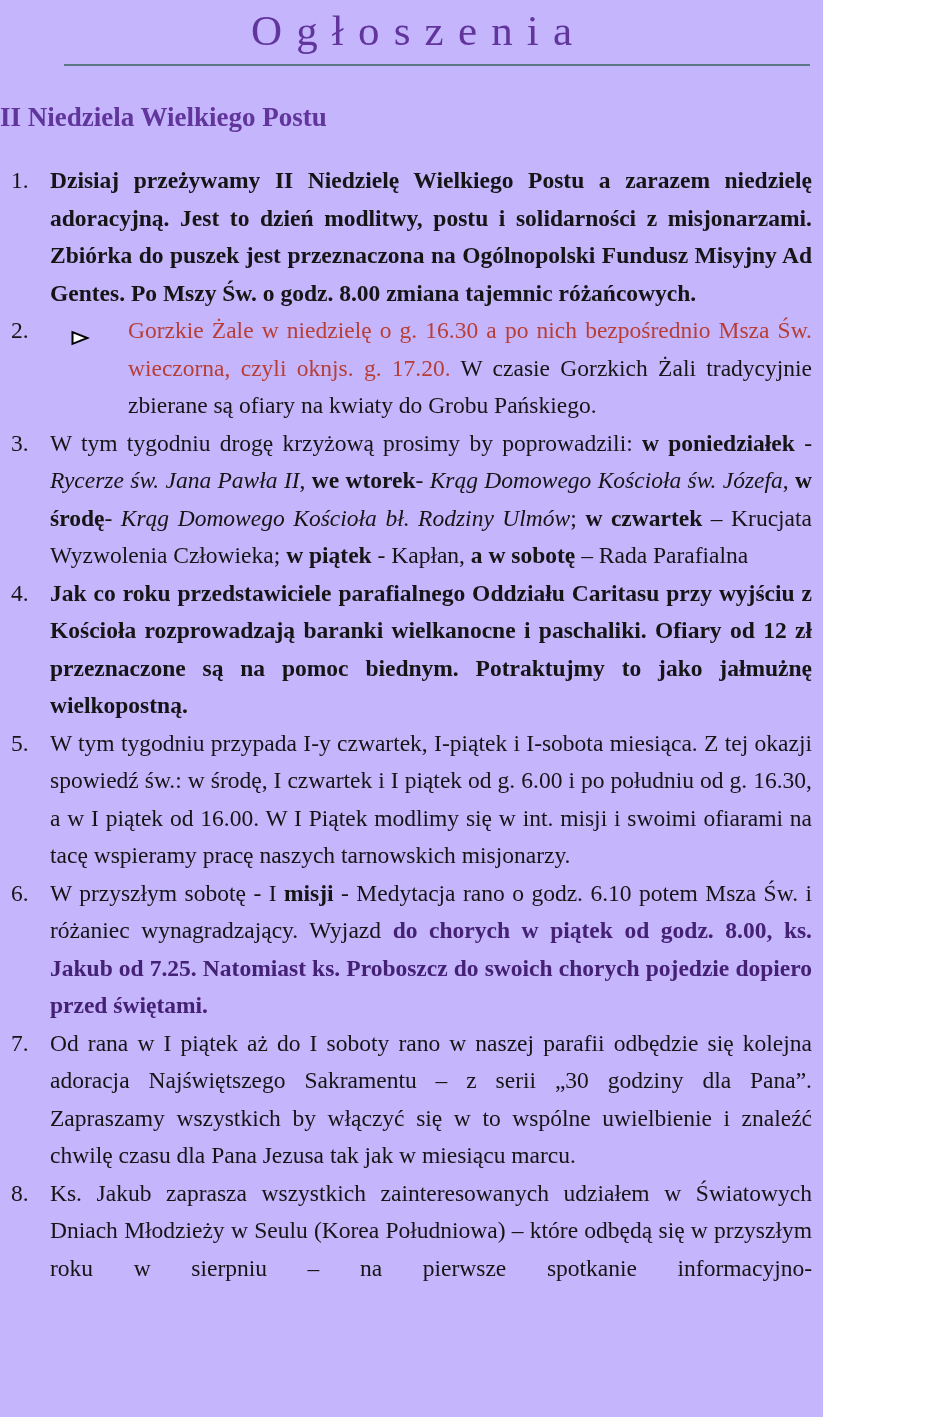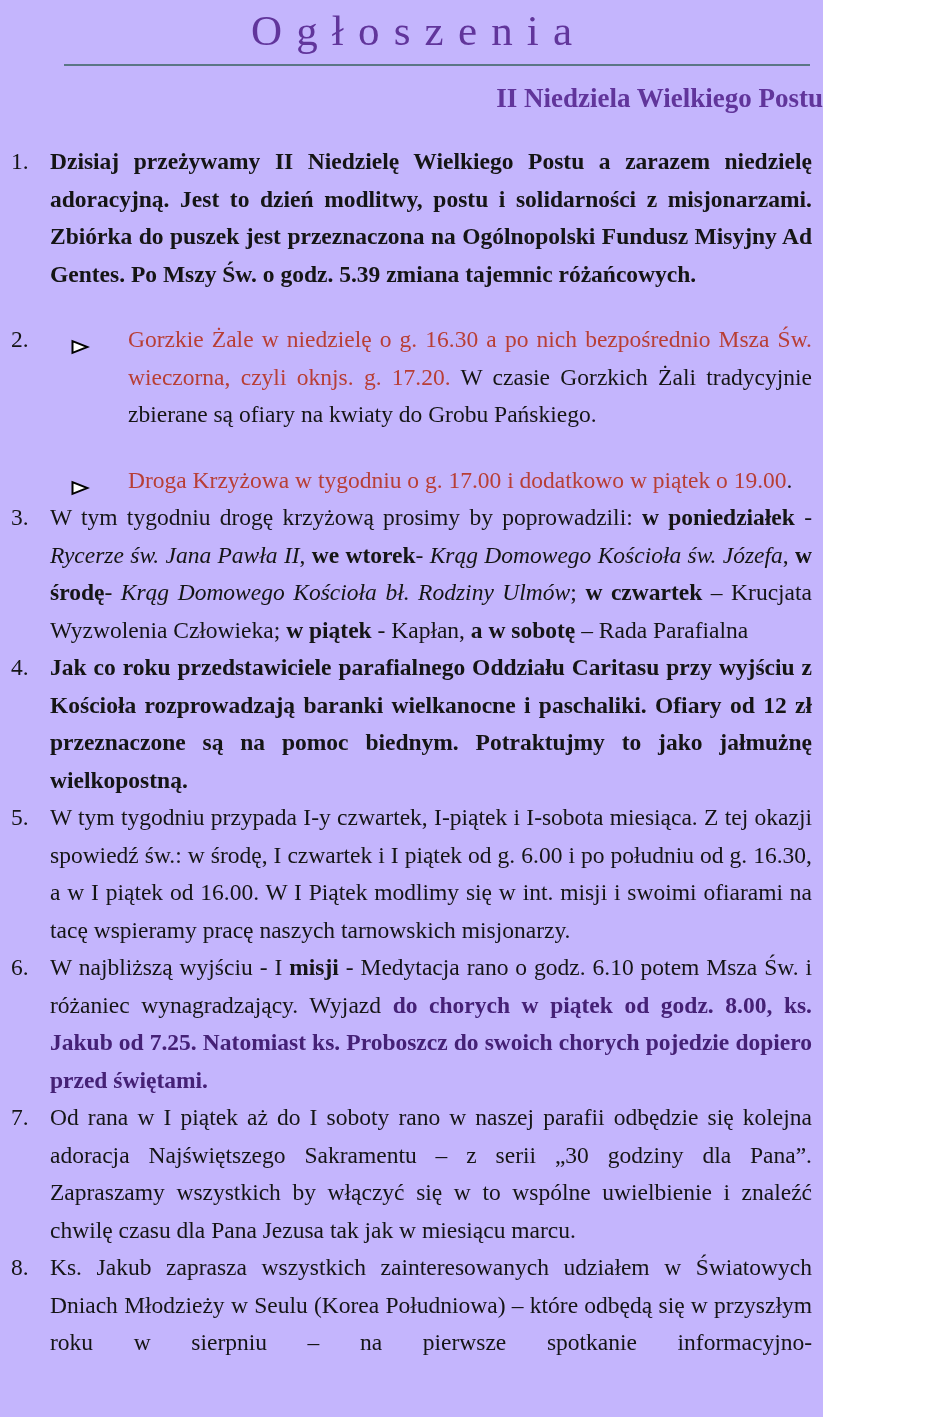--- a/index.html
+++ b/index.html
@@ -20,21 +20,21 @@
     line-height:52px;
     letter-spacing:0.33em;
     text-indent:0.33em;
     color:#61359b;
   }
   .rule {
     height:2px;
     background:#5b7685;
     margin:7px 13px 0 64px;
   }
-  .subtitle-block { margin-top:15px; text-align:right; }
+  .subtitle-block { margin-top:34px; text-align:left; }
   .subtitle, .date {
     font-weight:700;
     font-size:27px;
     line-height:35px;
     color:#61359b;
   }
   
   .list { margin-top:27px; }
   .item {
     position:relative;
@@ -47,21 +47,20 @@
   .num {
     position:absolute;
     left:11px; top:0;
     font-weight:400;
     font-style:normal;
   }
   .sub {
     position:relative;
     padding-left:78px;
     text-align:justify;
-    margin-top:28px;
   }
   .arrow {
     position:absolute;
     left:20px; top:9px;
     width:20px; height:18px;
     display:inline-block;
   }
   .b   { font-weight:700; }
   .i   { font-style:italic; }
   .r   { font-weight:400; }
@@ -78,57 +77,51 @@
   <div class="rule"></div>
 
   <div class="subtitle-block">
     <div class="subtitle">II Niedziela Wielkiego Postu</div>
   </div>
 
   <div class="list">
 
     <div class="item">
       <span class="num">1.</span>
-      <span class="b">Dzisiaj przeżywamy II Niedzielę Wielkiego Postu a zarazem niedzielę adoracyjną.  Jest to dzień modlitwy, postu i solidarności z misjonarzami. Zbiórka do puszek jest przeznaczona na Ogólnopolski Fundusz Misyjny Ad Gentes. Po Mszy Św. o godz. 5.39 zmiana tajemnic różańcowych.</span>
+      <span class="b">Dzisiaj przeżywamy II Niedzielę Wielkiego Postu a zarazem niedzielę adoracyjną.  Jest to dzień modlitwy, postu i solidarności z misjonarzami. Zbiórka do puszek jest przeznaczona na Ogólnopolski Fundusz Misyjny Ad Gentes. Po Mszy Św. o godz. 8.00 zmiana tajemnic różańcowych.</span>
     </div>
 
     <div class="item">
       <span class="num">2.</span>
       <div class="sub">
         <span class="arrow"><svg viewBox="0 0 24 20" width="20" height="18">
               <path d="M3 3 L21 10 L3 17 Z" fill="#ffffff" stroke="#000000" stroke-width="2.4" stroke-linejoin="miter"></path>
             </svg></span>
         <span class="red">Gorzkie Żale w niedzielę o g. 16.30 a po nich bezpośrednio Msza Św. wieczorna, czyli oknjs. g. 17.20.</span><span class="r"> W czasie Gorzkich Żali tradycyjnie zbierane są ofiary na kwiaty do Grobu Pańskiego.</span>
-      </div>
-      <div class="sub">
-        <span class="arrow"><svg viewBox="0 0 24 20" width="20" height="18">
-              <path d="M3 3 L21 10 L3 17 Z" fill="#ffffff" stroke="#000000" stroke-width="2.4" stroke-linejoin="miter"></path>
-            </svg></span>
-        <span class="red">Droga Krzyżowa w tygodniu o g. 17.00 i dodatkowo w piątek o 19.00</span><span class="r">.</span>
       </div>
     </div>
 
     <div class="item">
       <span class="num">3.</span>
       <span class="r">W tym tygodniu drogę krzyżową prosimy by poprowadzili: </span><span class="b">w poniedziałek</span><span class="i"> -Rycerze św. Jana Pawła II</span><span class="r">, </span><span class="b">we wtorek</span><span class="r">- </span><span class="i">Krąg Domowego Kościoła św. Józefa</span><span class="r">, </span><span class="b">w środę</span><span class="r">- </span><span class="i">Krąg Domowego Kościoła bł. Rodziny Ulmów</span><span class="r">; </span><span class="b">w czwartek</span><span class="r"> – Krucjata Wyzwolenia Człowieka; </span><span class="b">w piątek</span><span class="r"> - Kapłan, </span><span class="b">a w sobotę</span><span class="r"> – Rada Parafialna</span>
     </div>
 
     <div class="item">
       <span class="num">4.</span>
       <span class="b">Jak co roku przedstawiciele parafialnego Oddziału Caritasu przy wyjściu z Kościoła rozprowadzają baranki wielkanocne i paschaliki. Ofiary od 12 zł przeznaczone są na pomoc biednym. Potraktujmy to jako jałmużnę wielkopostną.</span>
     </div>
 
     <div class="item">
       <span class="num">5.</span>
       <span class="r">W tym tygodniu przypada I-y czwartek, I-piątek i I-sobota miesiąca. Z tej okazji spowiedź św.: w środę, I czwartek i I piątek od g. 6.00 i po południu od g. 16.30, a w I piątek od 16.00. W I Piątek modlimy się w int. misji i swoimi ofiarami na tacę wspieramy pracę naszych tarnowskich misjonarzy.</span>
     </div>
 
     <div class="item">
       <span class="num">6.</span>
-      <span class="r">W najbliższą wyjściu - I </span><span class="b">misji</span><span class="r"> - Medytacja rano o godz. 6.10 potem Msza Św. i różaniec wynagradzający. Wyjazd </span><span class="pb">do chorych w piątek od godz. 8.00, ks. Jakub od 7.25. Natomiast ks. Proboszcz do swoich chorych pojedzie dopiero przed świętami.</span>
+      <span class="r">W przyszłym sobotę - I </span><span class="b">misji</span><span class="r"> - Medytacja rano o godz. 6.10 potem Msza Św. i różaniec wynagradzający. Wyjazd </span><span class="pb">do chorych w piątek od godz. 8.00, ks. Jakub od 7.25. Natomiast ks. Proboszcz do swoich chorych pojedzie dopiero przed świętami.</span>
     </div>
 
     <div class="item">
       <span class="num">7.</span>
       <span class="r">Od rana w I piątek aż do I soboty rano w naszej parafii odbędzie się kolejna adoracja Najświętszego Sakramentu – z serii „30 godziny dla Pana”. Zapraszamy wszystkich by włączyć się w to wspólne uwielbienie i znaleźć chwilę czasu dla Pana Jezusa tak jak w miesiącu marcu.</span>
     </div>
 
     <div class="item force-justify">
       <span class="num">8.</span>
       <span class="r">Ks. Jakub zaprasza wszystkich zainteresowanych udziałem w Światowych Dniach Młodzieży w Seulu (Korea Południowa) – które odbędą się w przyszłym roku w sierpniu – na pierwsze spotkanie informacyjno-</span>

